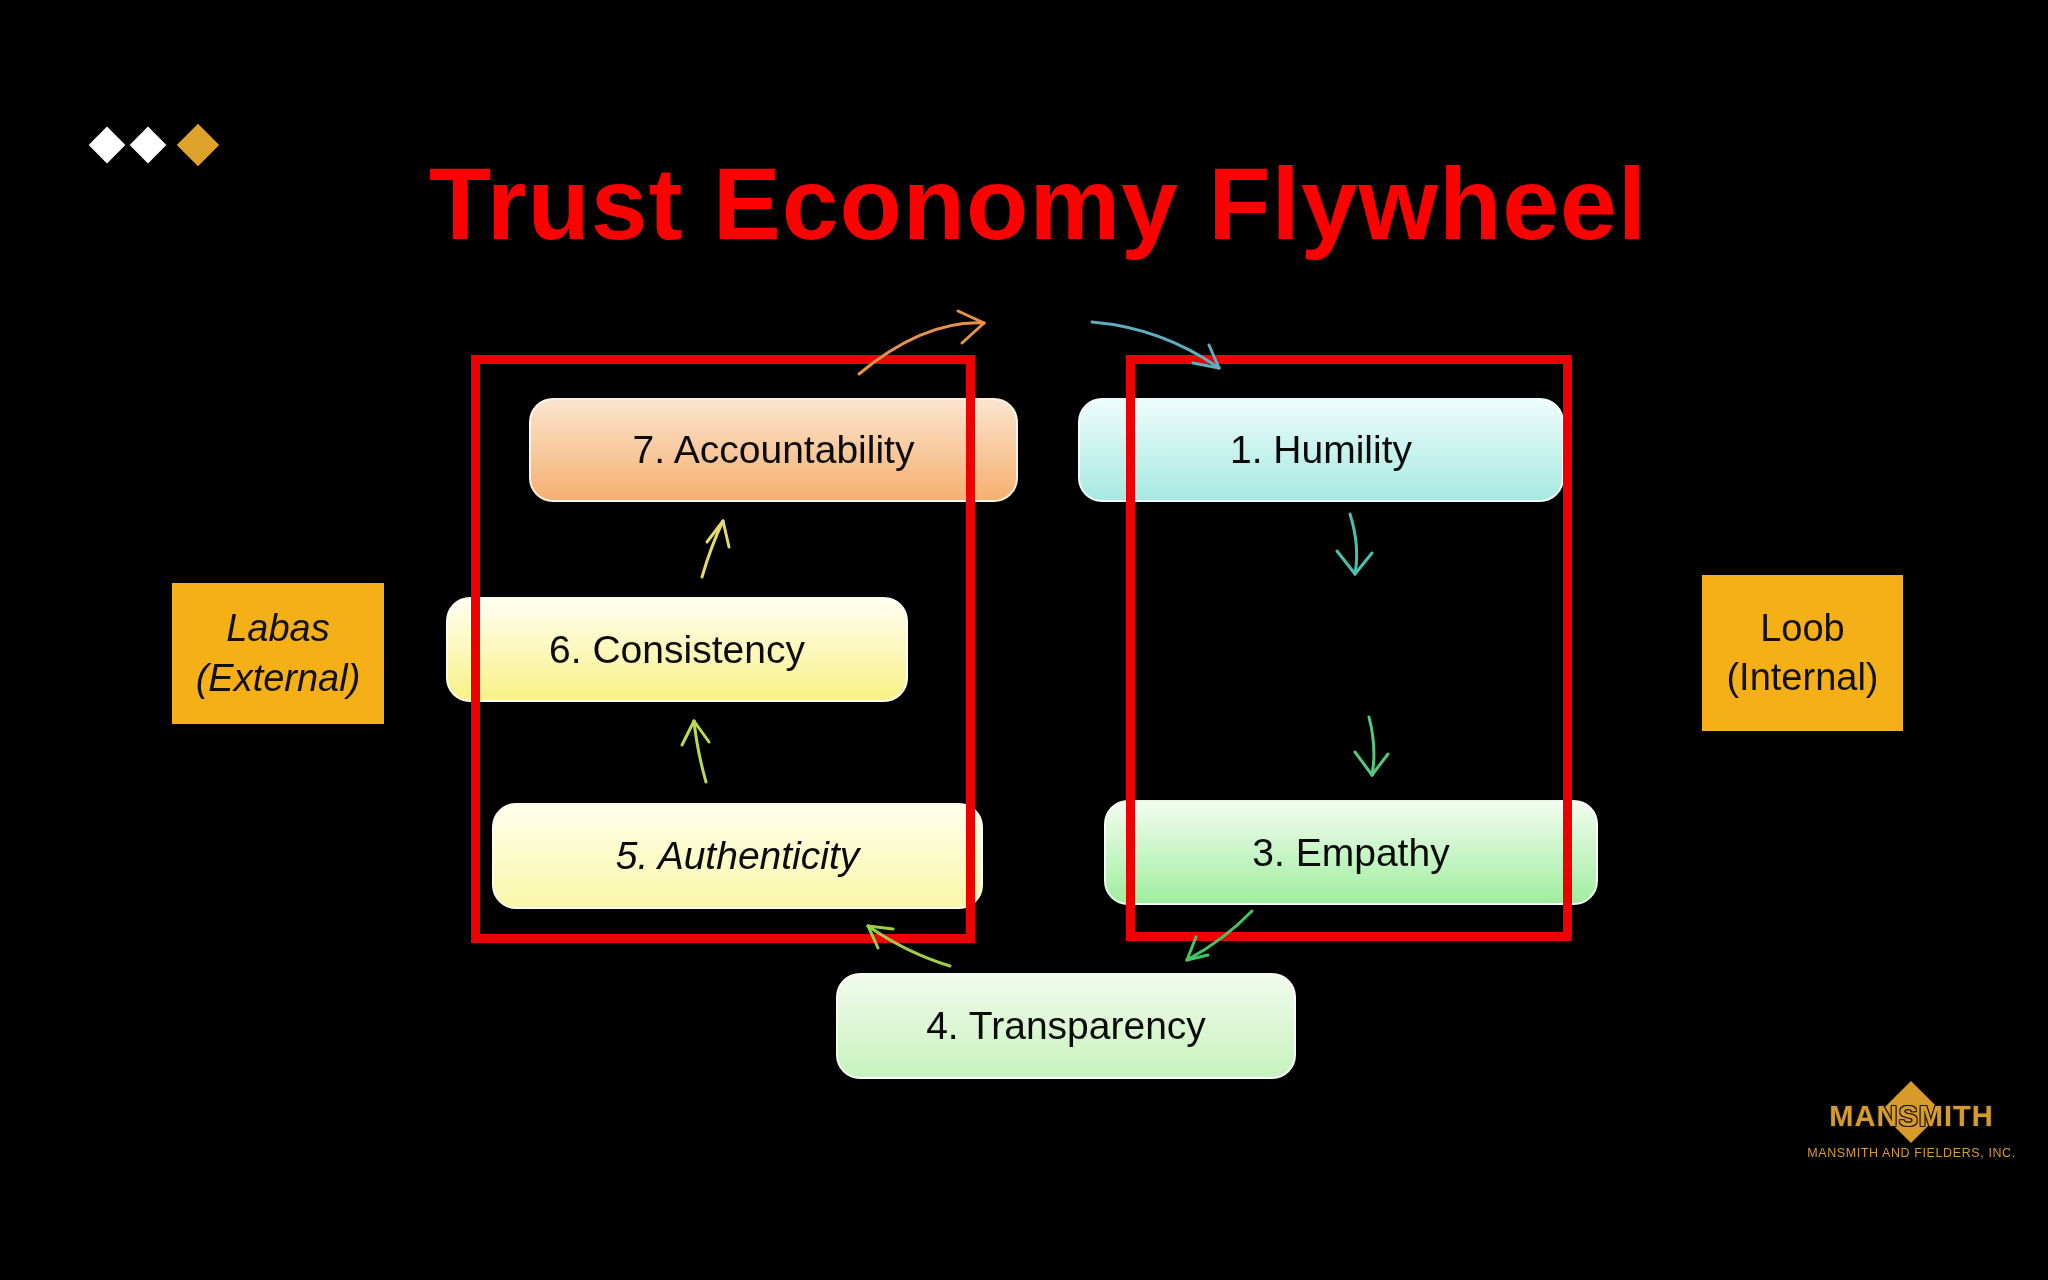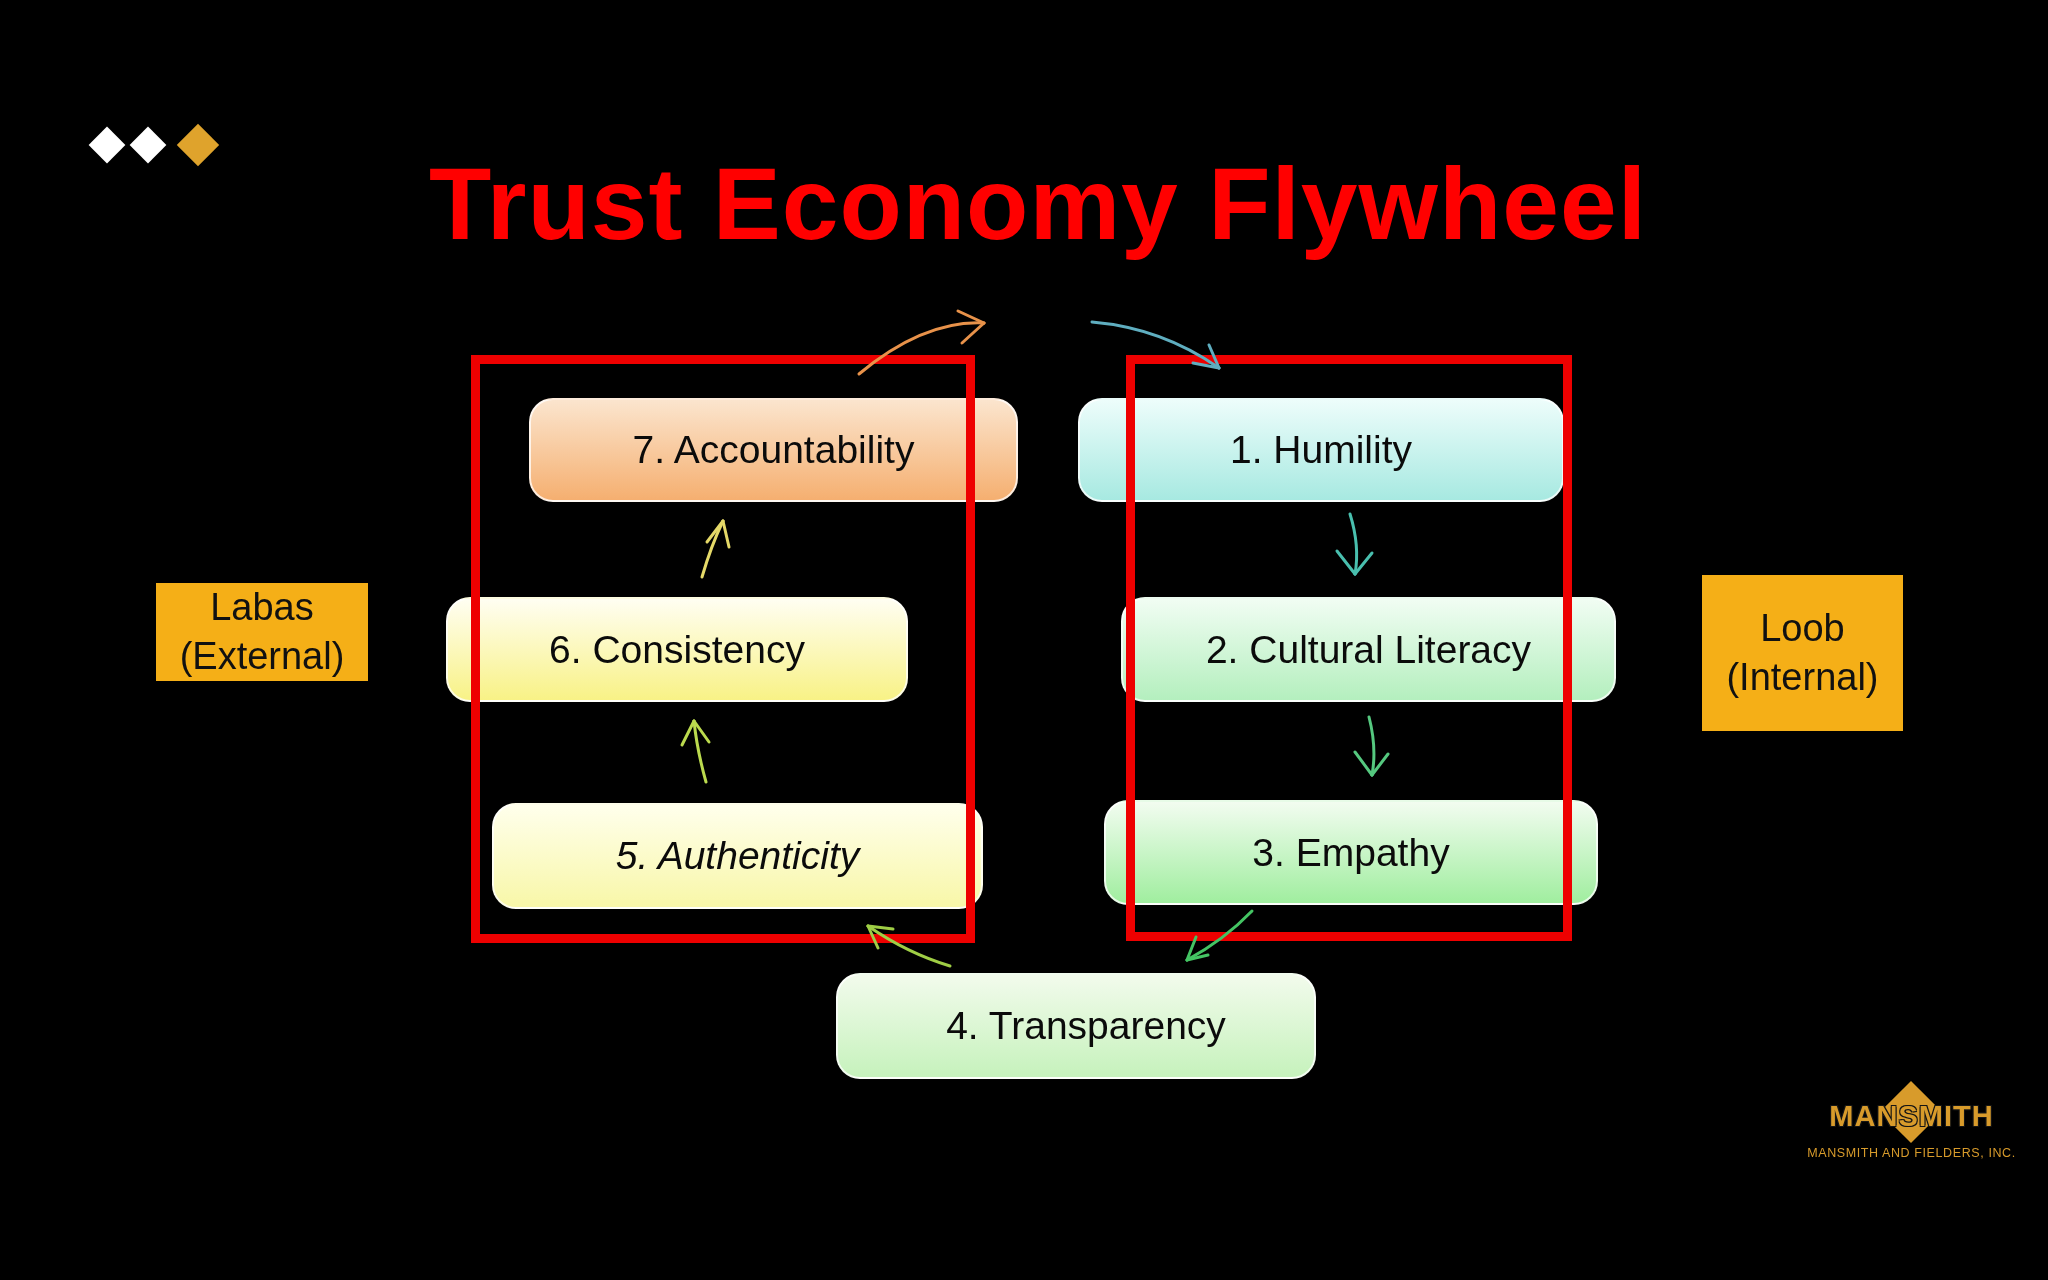--- a/index.html
+++ b/index.html
@@ -37,21 +37,21 @@
     position:absolute;border:9px solid var(--highlight-red,#ee0000);
     box-sizing:border-box;z-index:2;background:transparent;
   }
   .frame-left{left:457px;top:355px;width:504px;height:588px;}
   .frame-right{left:1112px;top:355px;width:446px;height:586px;}
   .gold-label{
     position:absolute;background:var(--gold-label-bg,#f5af17);
     display:flex;flex-direction:column;align-items:center;justify-content:center;
     font-size:38px;line-height:1.3;color:#111;text-align:center;z-index:3;
   }
-  .pos-labas{left:142px;top:583px;width:212px;height:98px;}
+  .pos-labas{left:158px;top:583px;width:212px;height:141px;font-style:italic;}
   .pos-loob{left:1688px;top:575px;width:201px;height:156px;}
   .pos-tulay{left:910px;top:1097px;width:263px;height:74px;font-size:42px;}
   #arrow-layer{position:absolute;left:0;top:0;z-index:4;pointer-events:none;}
   #arrow-layer g{fill:none;stroke-width:3;stroke-linecap:round;stroke-linejoin:round;}
   .logo{position:absolute;left:1790px;top:1088px;width:215px;height:84px;z-index:3;}
   .logo-diamond{
     position:absolute;left:85px;top:2px;width:44px;height:44px;
     transform:rotate(45deg);background:var(--logo-gold,#d89b2b);
   }
   .logo-brand{
@@ -79,30 +79,27 @@
 
   <div class="step-box pos-accountability" style="background: linear-gradient(rgb(251, 229, 206), rgb(245, 175, 112));">
     <span>7. Accountability</span>
   </div>
   <div class="step-box pos-humility" style="background: linear-gradient(rgb(237, 253, 251), rgb(167, 233, 225));">
     <span>1. Humility</span>
   </div>
   <div class="step-box pos-consistency" style="background: linear-gradient(rgb(255, 254, 242), rgb(248, 242, 134));">
     <span>6. Consistency</span>
   </div>
-  <div class="step-box pos-cultural" style="background: linear-gradient(rgb(241, 253, 243), rgb(180, 239, 190));">
-    <span>2. Cultural Literacy</span>
-  </div>
   <div class="step-box pos-authenticity" style="background: linear-gradient(rgb(255, 255, 236), rgb(248, 247, 168));">
     <span>5. Authenticity</span>
   </div>
   <div class="step-box pos-empathy" style="background: linear-gradient(rgb(242, 252, 240), rgb(160, 238, 159));">
     <span>3. Empathy</span>
   </div>
-  <div class="step-box pos-transparency" style="background: linear-gradient(rgb(242, 251, 236), rgb(198, 242, 188)); padding-left: 20px;">
+  <div class="step-box pos-transparency" style="background: linear-gradient(rgb(242, 251, 236), rgb(198, 242, 188));">
     <span>4. Transparency</span>
   </div>
 
   <div class="red-frame frame-left"></div>
   <div class="red-frame frame-right"></div>
 
   <div class="gold-label pos-labas">
     <span>Labas</span>
     <span>(External)</span>
   </div>

